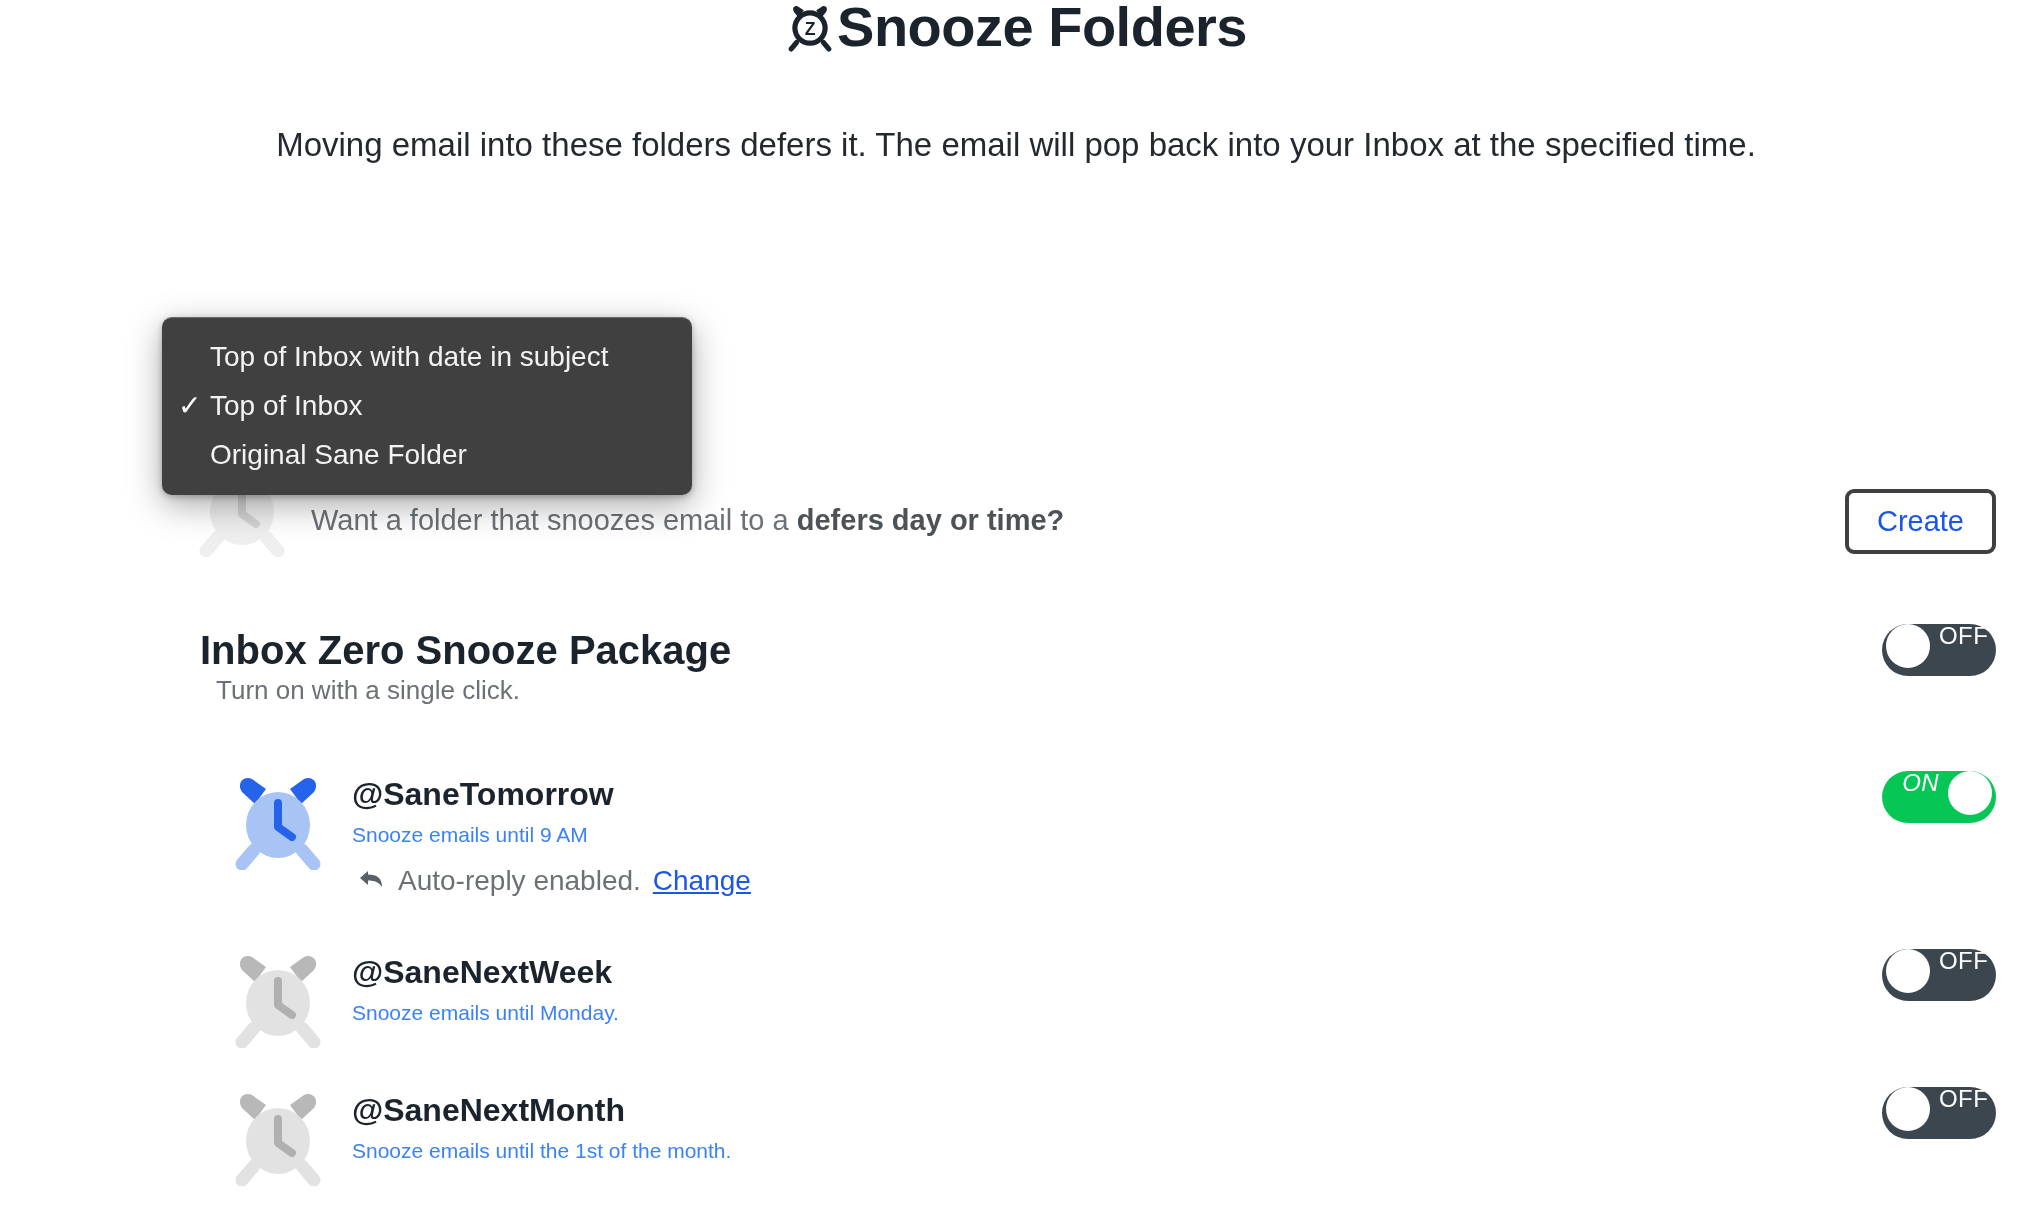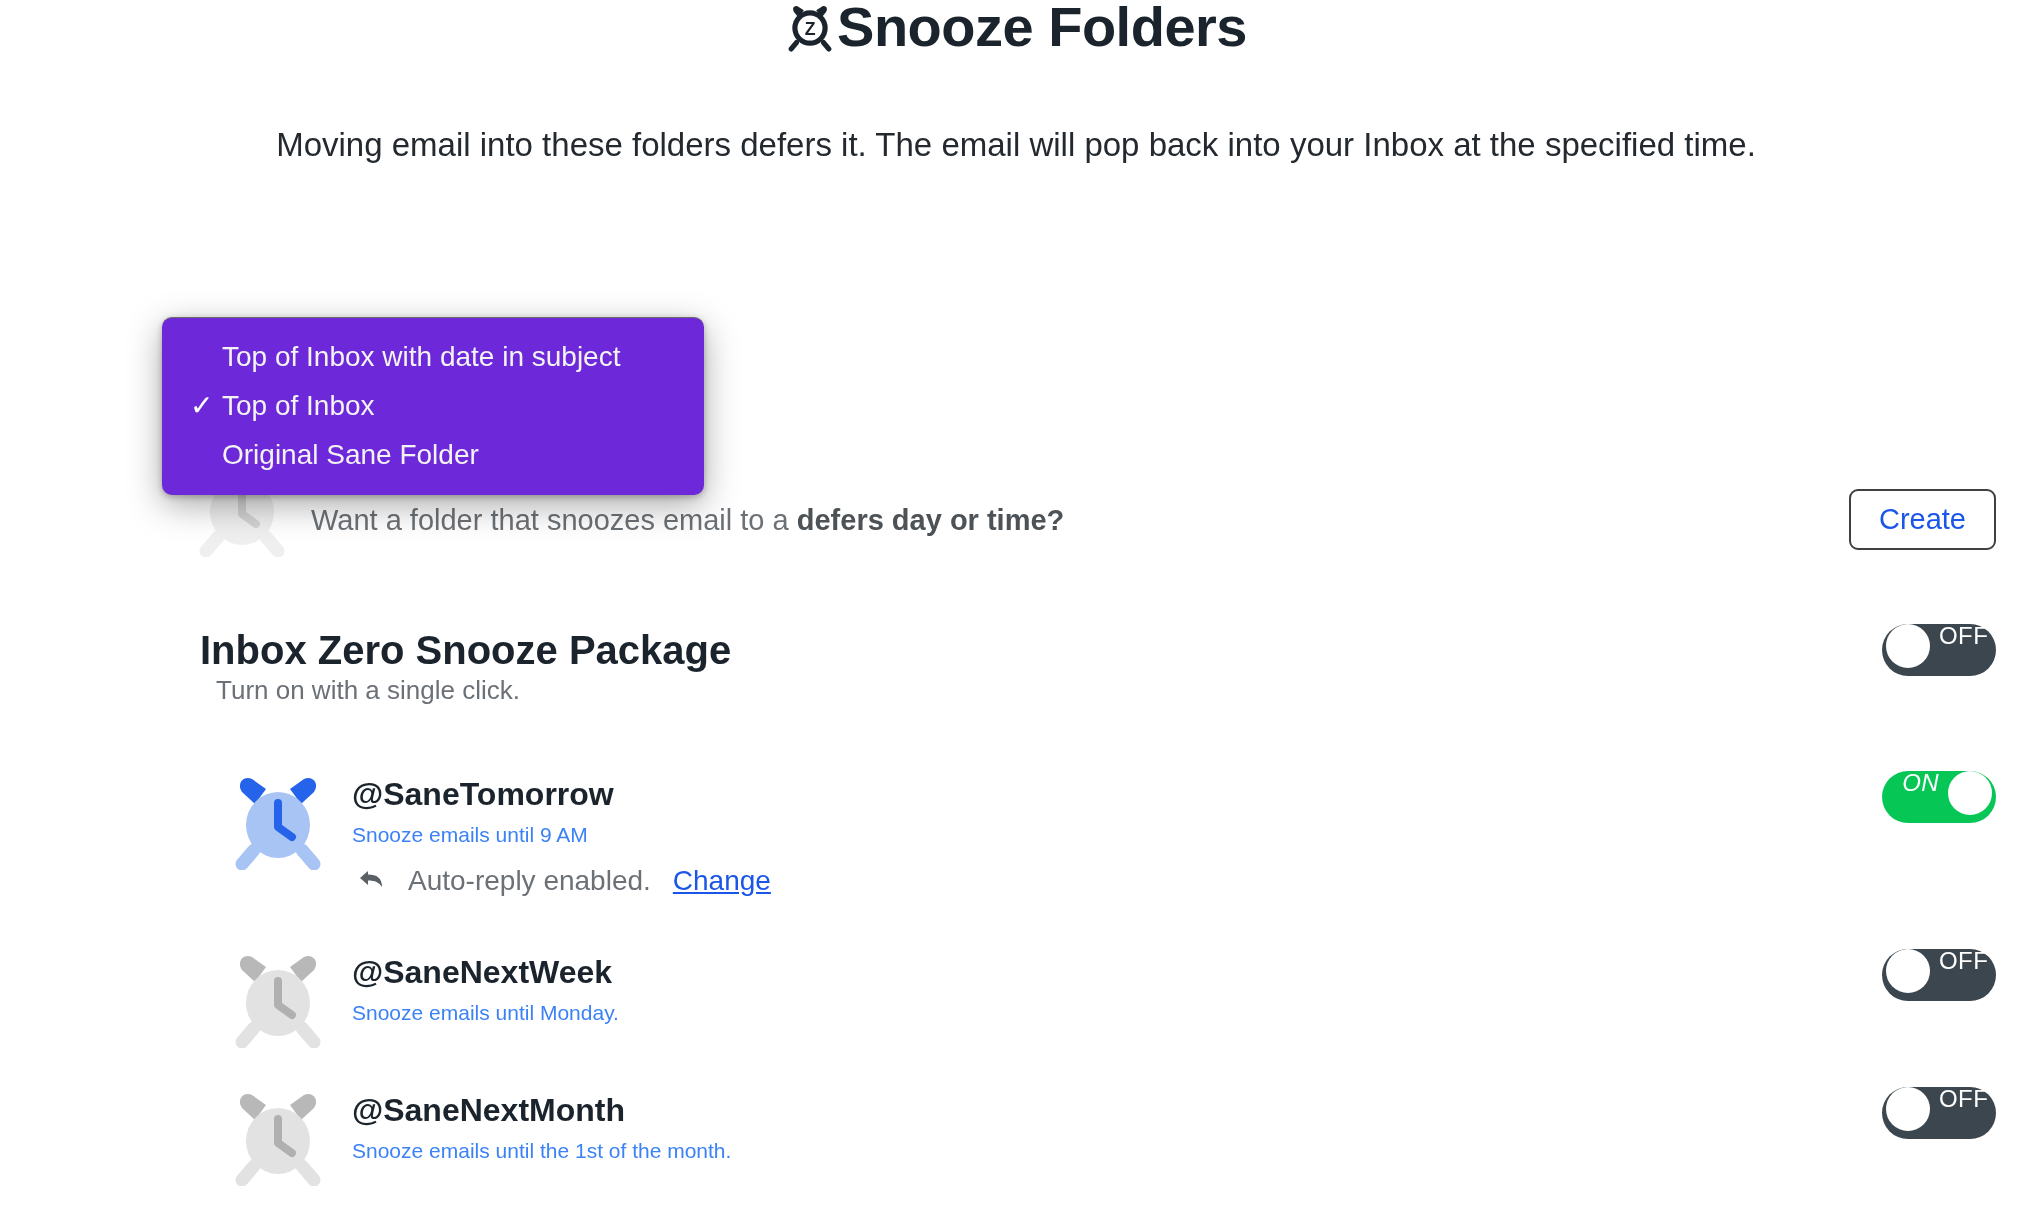--- a/index.html
+++ b/index.html
@@ -67,22 +67,22 @@
     align-items: center;
     justify-content: center;
     line-height: 1;
   }
 
   
   .dropdown-menu {
     position: absolute;
     top: 317px; left: 162px;
     width: 530px;
-    padding: 14px 0 16px 12px;
-    background: #6d28d9;
+    padding: 14px 0 16px 0;
+    background: #404040;
     border-radius: 10px;
     box-shadow: 0 10px 34px rgba(0,0,0,0.34), 0 2px 6px rgba(0,0,0,0.25);
     border-top: 1px solid #6d6d6d;
     z-index: 60;
   }
   .dropdown-item {
     position: relative;
     height: 49px;
     display: flex;
     align-items: center;
@@ -115,21 +115,21 @@
     left: 311px; top: 39px;
     font-size: 29px;
     color: #6b7176;
     white-space: nowrap;
   }
   .special-text b { color: #4c5256; font-weight: 700; }
   .create-button {
     position: absolute;
     right: 36px; top: 24px;
     padding: 12px 28px;
-    border: 2px solid #404040;
+    border: 4px solid #404040;
     border-radius: 9px;
     background: #ffffff;
     color: #1a56e8;
     font-size: 29px;
     font-family: "Liberation Sans", sans-serif;
     cursor: pointer;
     line-height: 1.15;
   }
 
   
@@ -171,21 +171,21 @@
     color: #3b82f6;
     white-space: nowrap;
   }
   .folder-note {
     position: absolute;
     left: 358px; top: 95px;
     font-size: 28px;
     color: #6b7176;
     display: flex;
     align-items: center;
-    gap: 22px;
+    gap: 12px;
     white-space: nowrap;
   }
   .reply-arrow {
     display: inline-block;
     color: #5a6065;
     font-size: 30px;
     line-height: 1;
   }
   .change-link {
     color: #1a56e8;

